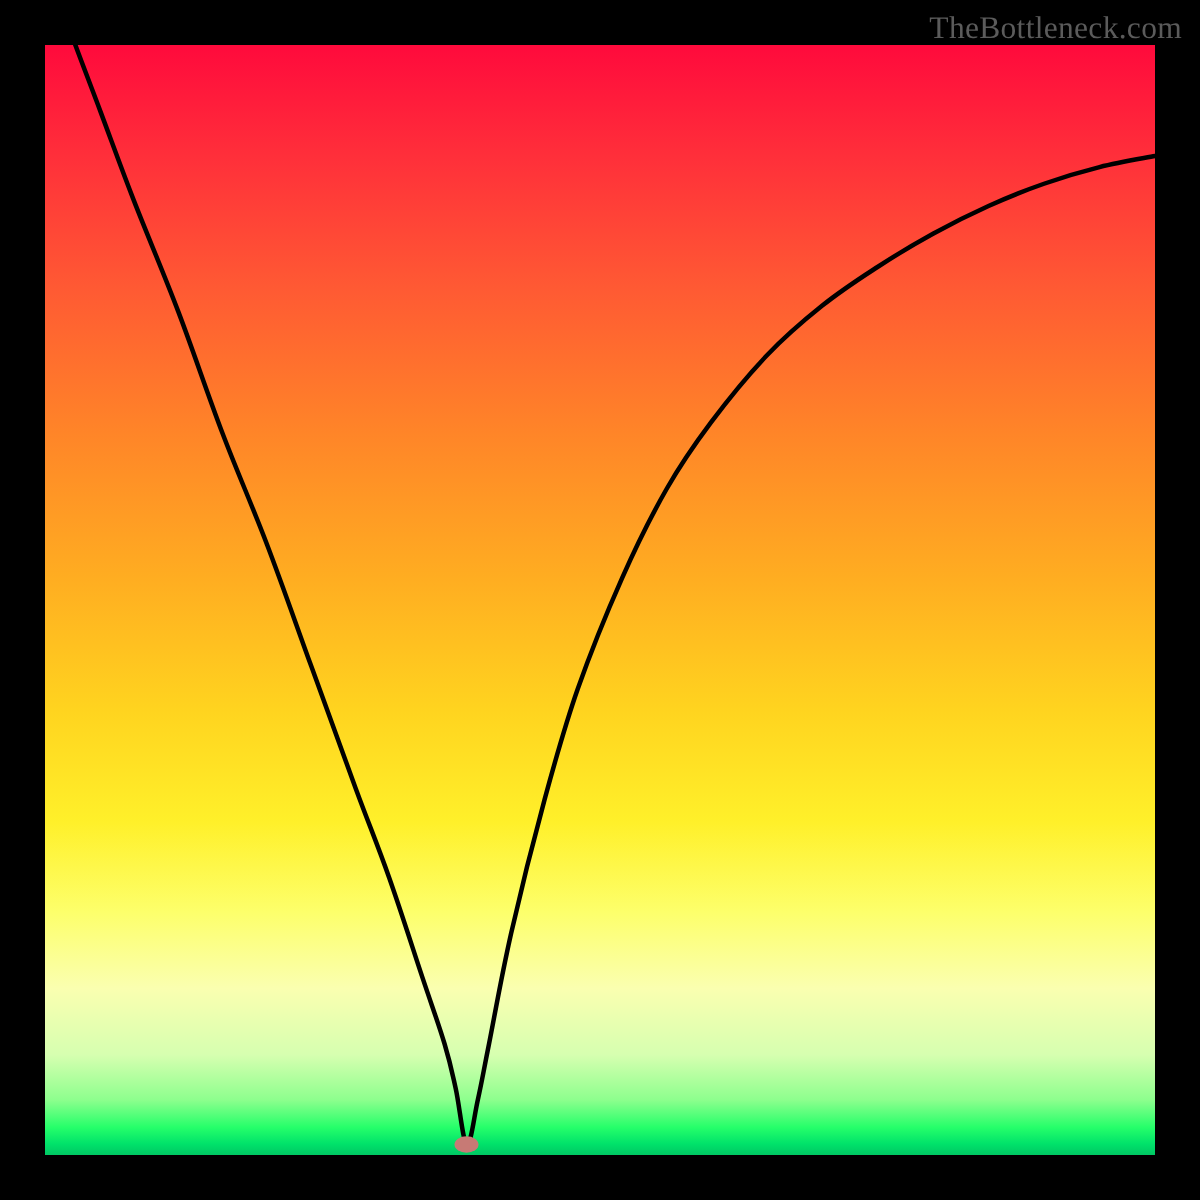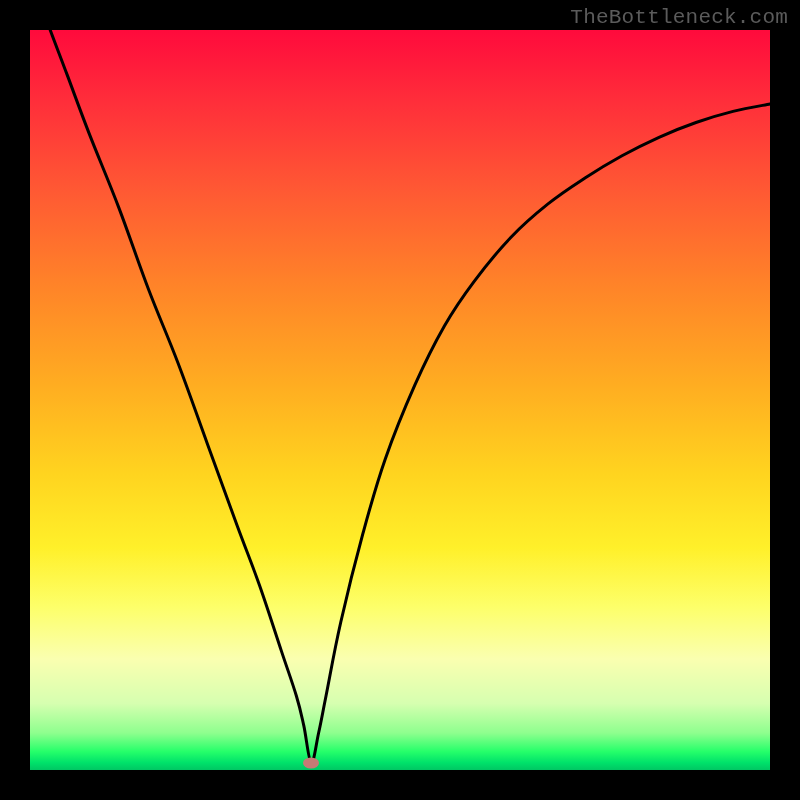--- a/index.html
+++ b/index.html
@@ -28,21 +28,21 @@
       #8eff8e 95%,
       #26ff6a 97.5%,
       #00e26a 99%,
       #00c763 100%
     );
   }
   .watermark {
     position: absolute;
     top: 6px;
     right: 12px;
-    font-family: Liberation Mono, monospace;
+    font-family: Liberation Serif, serif;
     font-size: 21px;
     color: #5b5b5b;
     letter-spacing: 0.2px;
   }
   svg.curve {
     position: absolute;
     left: 0; top: 0;
     width: 740px; height: 740px;
     overflow: visible;
   }

